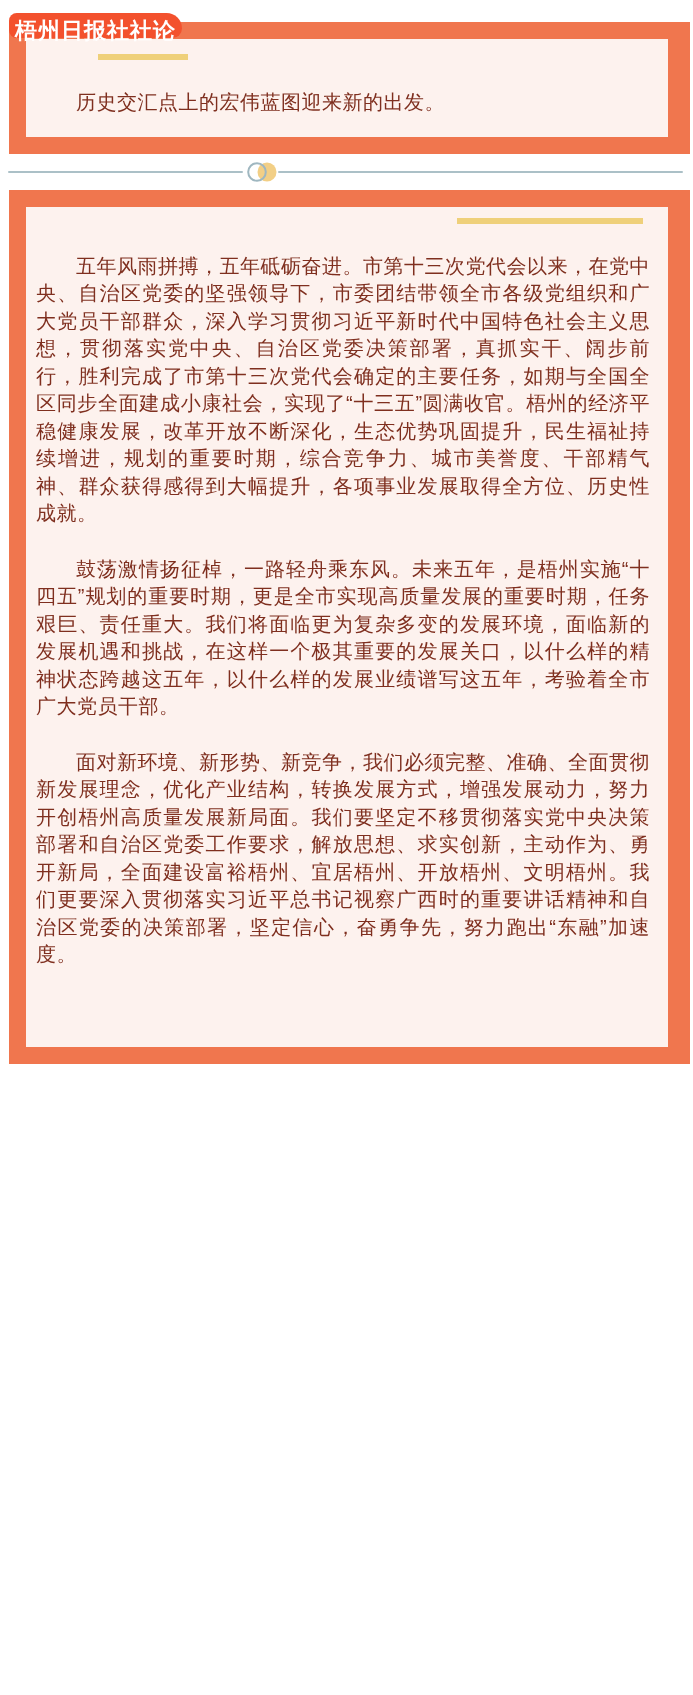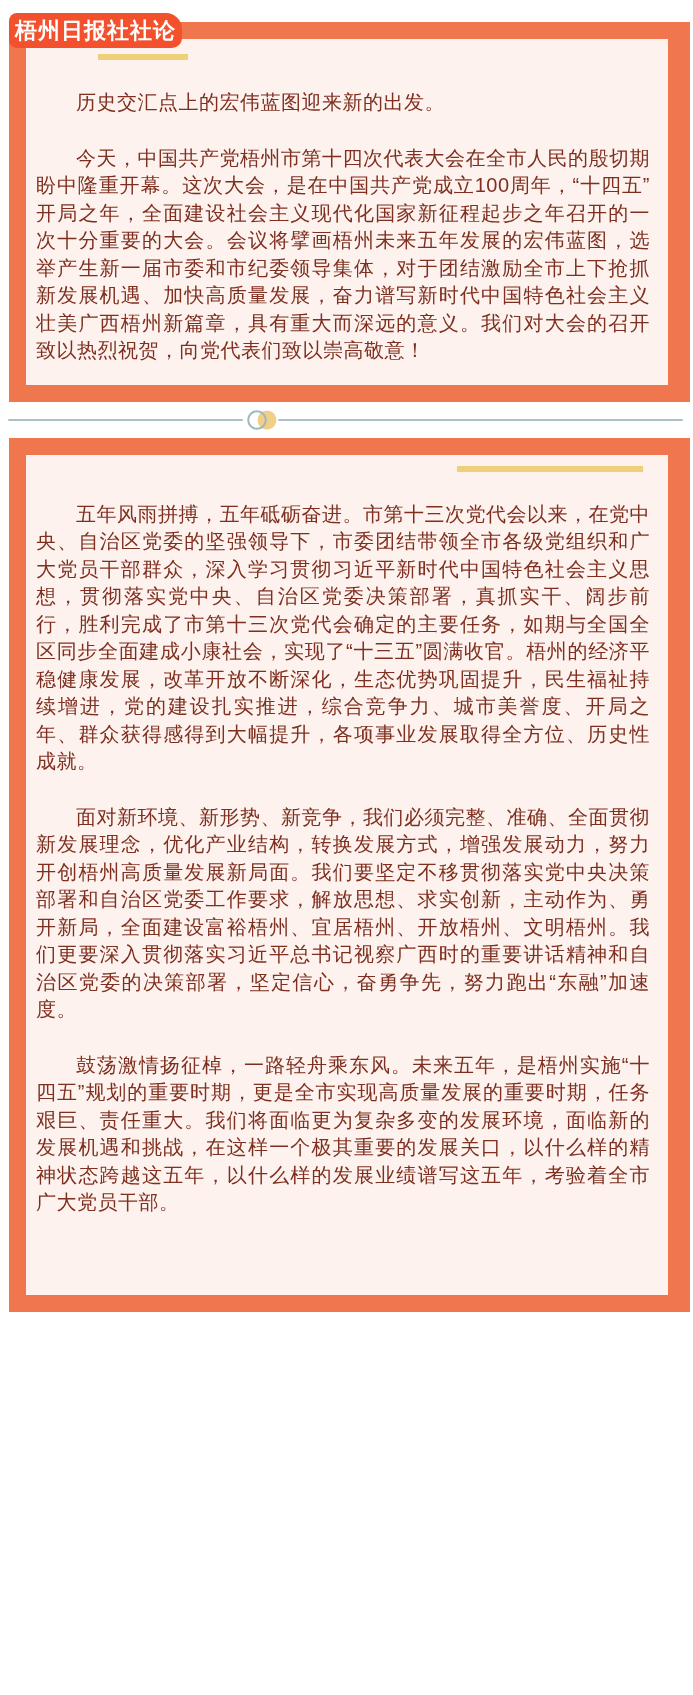--- a/index.html
+++ b/index.html
@@ -20,21 +20,21 @@
     min-height:1695px;
     background:#ffffff;
     font-family:"Liberation Sans","DejaVu Sans",sans-serif;
     position:relative;
   }
   .badge{
     position:absolute;
     left:9px;
     top:13px;
     width:173px;
-    height:35px;
+    height:25px;
     background:var(--badge_bg);
     color:#ffffff;
     font-weight:bold;
     font-size:22px;
     letter-spacing:1px;
     text-align:center;
     line-height:35px;
     border-radius:8px 16px 10px 8px;
     z-index:2;
     white-space:nowrap;
@@ -69,33 +69,32 @@
 </style>
 </head>
 <body>
 
 <div class="badge">梧州日报社社论</div>
 
 <section class="frame frame-top">
   <div class="inner">
     <div class="accent-bar bar1"></div>
     <p class="body">历史交汇点上的宏伟蓝图迎来新的出发。</p>
-    <p class="body">今天，中国共产党梧州市第十四次代表大会在全市人民的殷切期盼中隆重开幕。这次大会，是在中国共产党成立100周年，“十四五”开局之年，全面建设社会主义现代化国家新征程起步之年召开的一次十分重要的大会。会议将擘画梧州未来五年发展的宏伟蓝图，选举产生新一届市委和市纪委领导集体，对于团结激励全市上下抢抓新发展机遇、加快高质量发展，奋力谱写新时代中国特色社会主义壮美广西梧州新篇章，具有重大而深远的意义。我们对大会的召开致以热烈祝贺，向党代表们致以崇高敬意！</p>
   </div>
 </section>
 
 <div class="divider">
   <div class="dl dl-left"></div>
   <svg class="divider-circles" width="36" height="24" viewBox="0 0 36 24">
     <circle cx="23" cy="12" r="9.5" fill="var(--divider_dot)"></circle>
     <circle cx="13" cy="12" r="8.8" fill="none" stroke="var(--divider_ring)" stroke-width="2"></circle>
   </svg>
   <div class="dl dl-right"></div>
 </div>
 
 <section class="frame">
   <div class="inner inner-bottom">
     <div class="accent-bar bar2"></div>
-    <p class="body">五年风雨拼搏，五年砥砺奋进。市第十三次党代会以来，在党中央、自治区党委的坚强领导下，市委团结带领全市各级党组织和广大党员干部群众，深入学习贯彻习近平新时代中国特色社会主义思想，贯彻落实党中央、自治区党委决策部署，真抓实干、阔步前行，胜利完成了市第十三次党代会确定的主要任务，如期与全国全区同步全面建成小康社会，实现了“十三五”圆满收官。梧州的经济平稳健康发展，改革开放不断深化，生态优势巩固提升，民生福祉持续增进，党的建设扎实推进，综合竞争力、城市美誉度、开局之年、群众获得感得到大幅提升，各项事业发展取得全方位、历史性成就。</p>
+    <p class="body">五年风雨拼搏，五年砥砺奋进。市第十三次党代会以来，在党中央、自治区党委的坚强领导下，市委团结带领全市各级党组织和广大党员干部群众，深入学习贯彻习近平新时代中国特色社会主义思想，贯彻落实党中央、自治区党委决策部署，真抓实干、阔步前行，胜利完成了市第十三次党代会确定的主要任务，如期与全国全区同步全面建成小康社会，实现了“十三五”圆满收官。梧州的经济平稳健康发展，改革开放不断深化，生态优势巩固提升，民生福祉持续增进，规划的重要时期，综合竞争力、城市美誉度、干部精气神、群众获得感得到大幅提升，各项事业发展取得全方位、历史性成就。</p>
+    <p class="body">鼓荡激情扬征棹，一路轻舟乘东风。未来五年，是梧州实施“十四五”规划的重要时期，更是全市实现高质量发展的重要时期，任务艰巨、责任重大。我们将面临更为复杂多变的发展环境，面临新的发展机遇和挑战，在这样一个极其重要的发展关口，以什么样的精神状态跨越这五年，以什么样的发展业绩谱写这五年，考验着全市广大党员干部。</p>
     <p class="body">面对新环境、新形势、新竞争，我们必须完整、准确、全面贯彻新发展理念，优化产业结构，转换发展方式，增强发展动力，努力开创梧州高质量发展新局面。我们要坚定不移贯彻落实党中央决策部署和自治区党委工作要求，解放思想、求实创新，主动作为、勇开新局，全面建设富裕梧州、宜居梧州、开放梧州、文明梧州。我们更要深入贯彻落实习近平总书记视察广西时的重要讲话精神和自治区党委的决策部署，坚定信心，奋勇争先，努力跑出“东融”加速度。</p>
-    <p class="body">鼓荡激情扬征棹，一路轻舟乘东风。未来五年，是梧州实施“十四五”规划的重要时期，更是全市实现高质量发展的重要时期，任务艰巨、责任重大。我们将面临更为复杂多变的发展环境，面临新的发展机遇和挑战，在这样一个极其重要的发展关口，以什么样的精神状态跨越这五年，以什么样的发展业绩谱写这五年，考验着全市广大党员干部。</p>
   </div>
 </section>
 
 </body></html>

